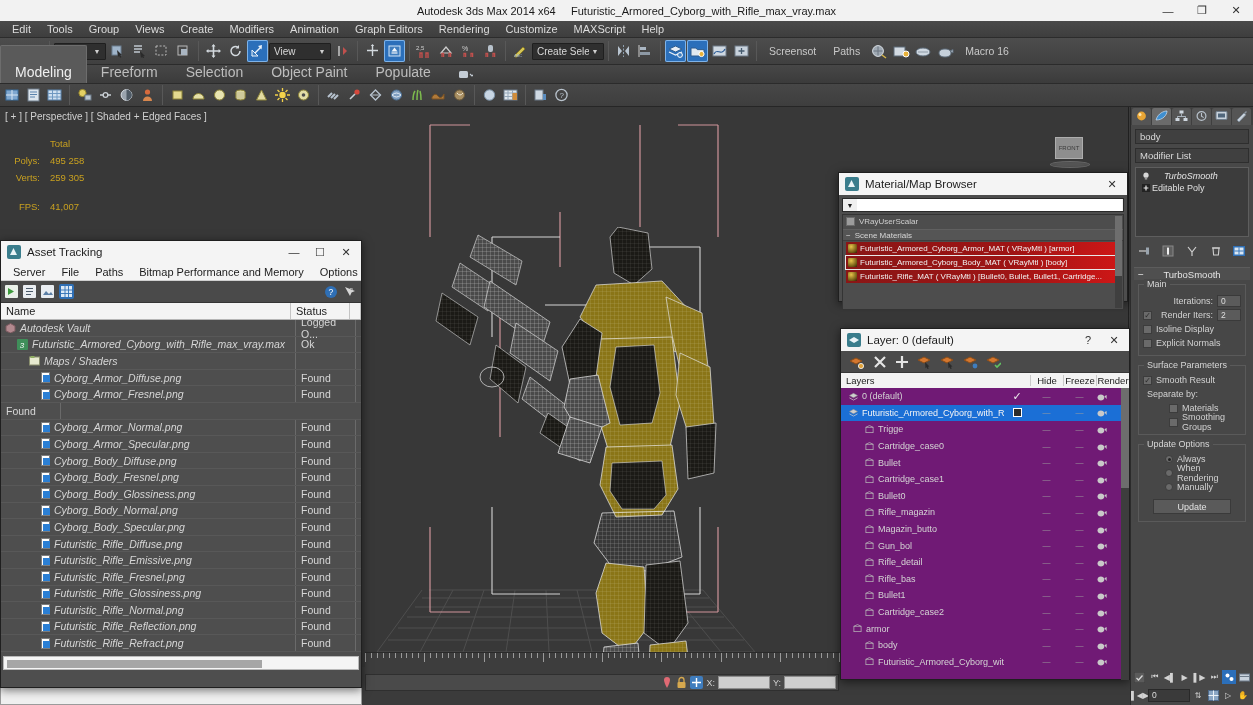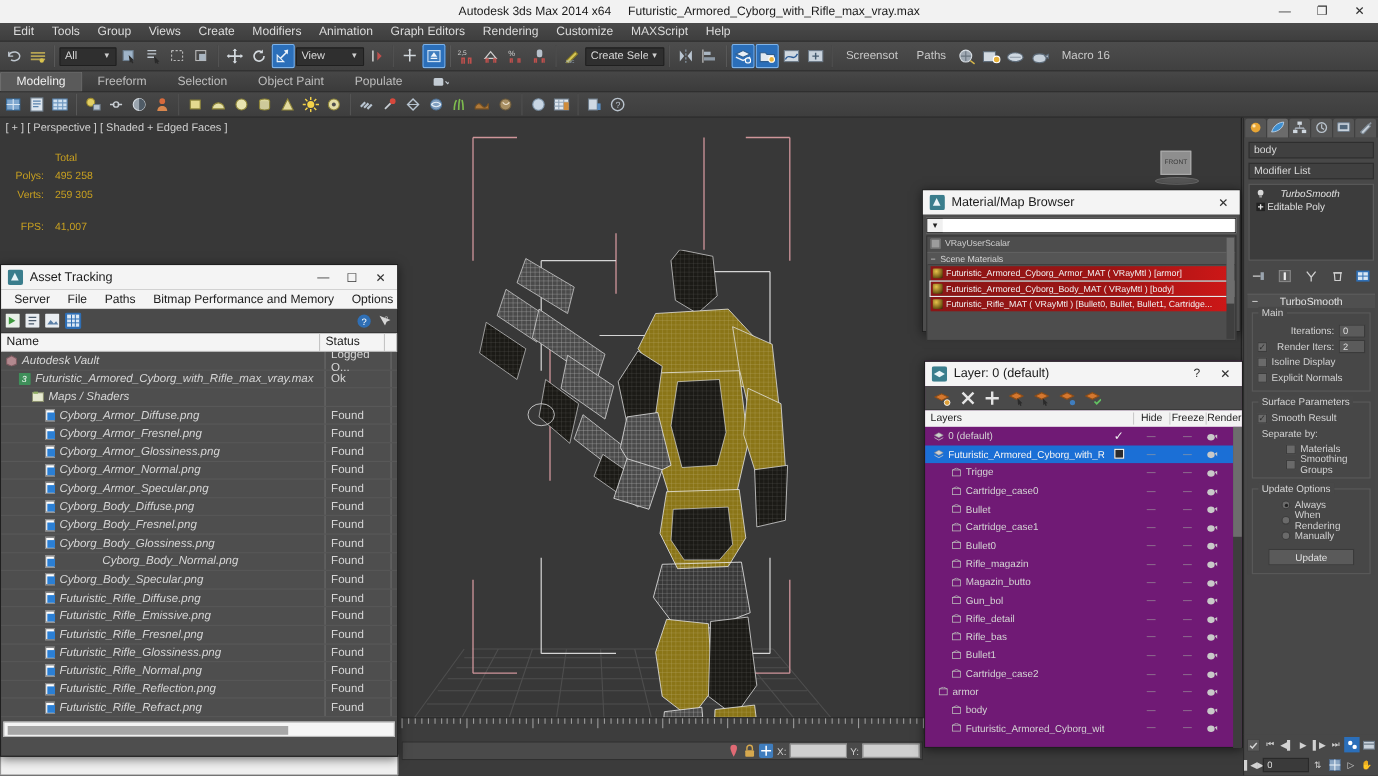--- a/index.html
+++ b/index.html
@@ -56,21 +56,21 @@
   .tcombo .cv { flex:1; white-space:nowrap; overflow:hidden; }
   .tcombo .carat { width:12px; text-align:center; font-size:7px; color:#cfcfcf; }
   .tlabel { font-size:10.5px; color:#c9c9c9; padding:0 8px; white-space:nowrap; flex:none; }
 
   
   .ribbon {
     position:absolute; left:0; top:65px; width:1253px; height:19px;
     background:linear-gradient(#474747,#3b3b3b);
     display:flex; align-items:flex-end; border-bottom:1px solid #2b2b2b;
   }
-  .rtab { font-size:11px; color:#bdbdbd; padding:2px 14px 3px 14px; white-space:nowrap; }
+  .rtab { font-size:14px; color:#bdbdbd; padding:18px 14px 3px 14px; white-space:nowrap; }
   .rtab.active { background:#5a5a5a; color:#efefef; border:1px solid #6d6d6d; border-bottom:none; border-radius:2px 2px 0 0; }
 
   
   .ribstrip {
     position:absolute; left:0; top:84px; width:1253px; height:23px;
     background:linear-gradient(#474747,#3e3e3e);
     display:flex; align-items:center; gap:2px; padding:0 3px;
     border-bottom:1px solid #262626;
   }
   .rbtn { width:19px; height:19px; display:flex; align-items:center; justify-content:center; border-radius:2px; flex:none; }
@@ -1016,24 +1016,20 @@
         </div>
         <div class="at-row">
           <div class="nm" style="padding-left: 40px;">
             <span class="fileicon"></span>
             <span>Cyborg_Armor_Fresnel.png</span>
           </div>
           <div class="st">Found</div>
           <div class="extra"></div>
         </div>
         <div class="at-row">
-          <div class="nm" style="padding-left: 40px;">
-            <span class="fileicon"></span>
-            <span>Cyborg_Armor_Glossiness.png</span>
-          </div>
           <div class="st">Found</div>
           <div class="extra"></div>
         </div>
         <div class="at-row">
           <div class="nm" style="padding-left: 40px;">
             <span class="fileicon"></span>
             <span>Cyborg_Armor_Normal.png</span>
           </div>
           <div class="st">Found</div>
           <div class="extra"></div>
@@ -1064,21 +1060,21 @@
         </div>
         <div class="at-row">
           <div class="nm" style="padding-left: 40px;">
             <span class="fileicon"></span>
             <span>Cyborg_Body_Glossiness.png</span>
           </div>
           <div class="st">Found</div>
           <div class="extra"></div>
         </div>
         <div class="at-row">
-          <div class="nm" style="padding-left: 40px; gap: 39px;">
+          <div class="nm" style="padding-left: 40px;">
             <span class="fileicon"></span>
             <span>Cyborg_Body_Normal.png</span>
           </div>
           <div class="st">Found</div>
           <div class="extra"></div>
         </div>
         <div class="at-row">
           <div class="nm" style="padding-left: 40px;">
             <span class="fileicon"></span>
             <span>Cyborg_Body_Specular.png</span>

